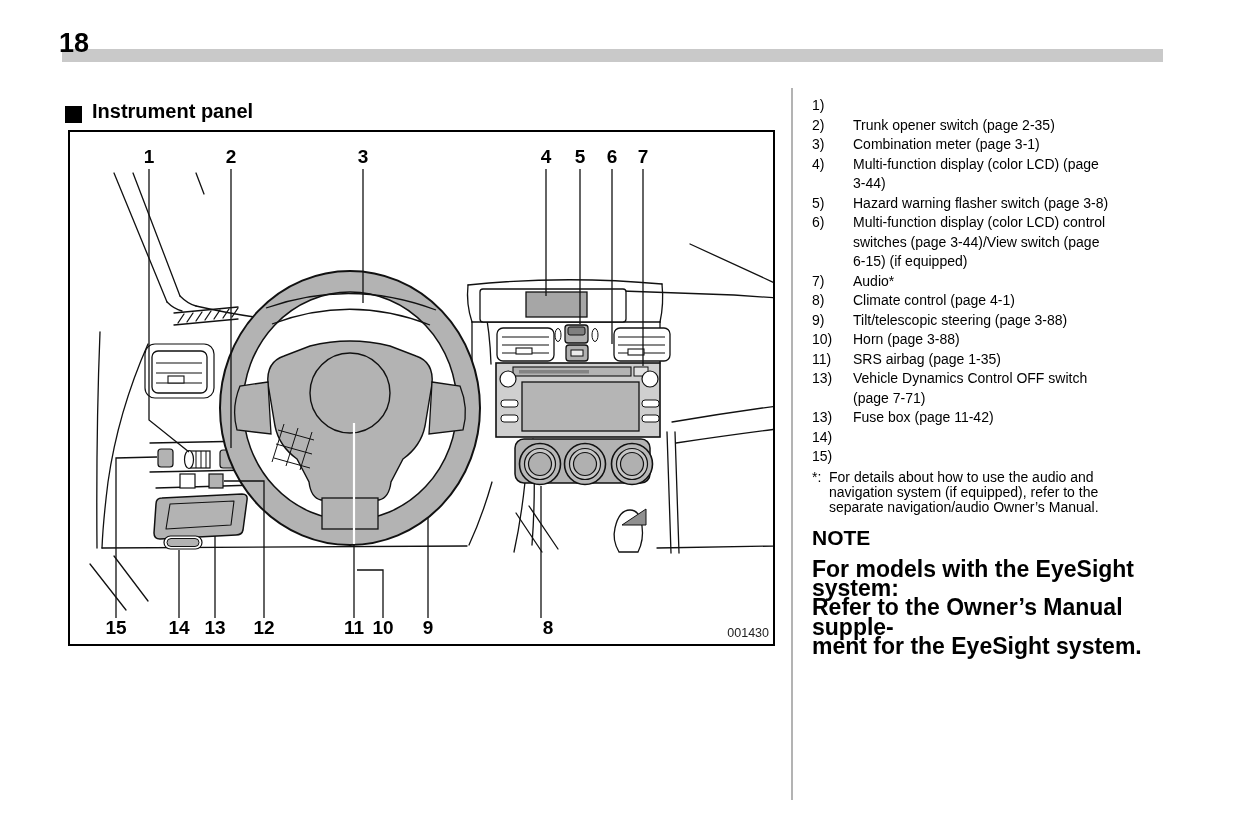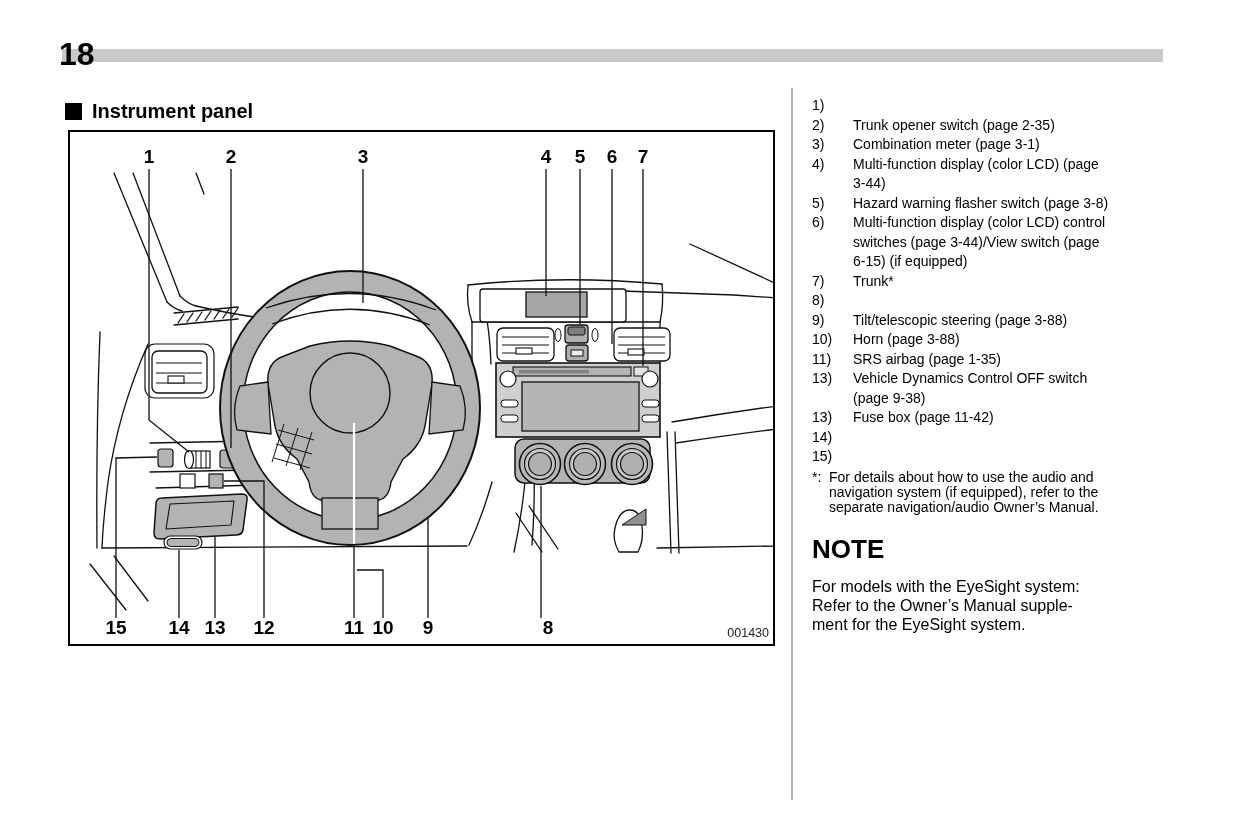--- a/index.html
+++ b/index.html
@@ -1,40 +1,40 @@
 <!DOCTYPE html>
 <html><head>
 <meta charset="utf-8">
 <style>
   html,body{margin:0;padding:0}
   body{width:1241px;height:827px;position:relative;background:#fff;
        font-family:"Liberation Sans",sans-serif;color:#000;overflow:hidden}
 
   .pagebar{position:absolute;left:62px;top:49px;width:1101px;height:13px;background:#c9c9c9;z-index:1}
-  .pagenum{position:absolute;left:59px;top:38px;font-size:32px;font-weight:bold;z-index:2;line-height:1}
-
-  .heading{position:absolute;left:65px;top:100px;display:flex;align-items:center;gap:10px;z-index:2}
+  .pagenum{position:absolute;left:59px;top:30px;font-size:27px;font-weight:bold;z-index:2;line-height:1}
+
+  .heading{position:absolute;left:65px;top:100px;display:flex;align-items:flex-end;gap:10px;z-index:2}
   .heading .sq{width:17px;height:17px;background:#000;display:inline-block}
   .heading .ht{font-size:20px;font-weight:bold}
 
   .figure{position:absolute;left:68px;top:130px;width:707px;height:516px;
           border:2px solid #000;box-sizing:border-box;background:#fff}
   .figure svg{position:absolute;left:0;top:0;width:100%;height:100%}
 
   .sep{position:absolute;left:791px;top:88px;width:2px;height:712px;background:#b3b3b3}
 
   .rightcol{position:absolute;left:812px;top:96px;width:342px}
   .lrow{display:flex;font-size:14px;line-height:19.5px}
   .lnum{width:41px;flex:0 0 41px}
   .ltxt{flex:1;white-space:pre-line}
   .footnote{display:flex;font-size:14px;line-height:15.4px;margin-top:3px}
   .fmark{width:17px;flex:0 0 17px}
   .ftxt{flex:1;white-space:pre-line}
-  .note-title{font-size:26px;font-weight:bold;line-height:22px;margin-top:22px}
-  .note-body{font-size:16px;font-weight:normal;line-height:19.3px;white-space:pre-line;margin-top:17px}
+  .note-title{font-size:21px;font-weight:bold;line-height:22px;margin-top:11px}
+  .note-body{font-size:23px;font-weight:bold;line-height:19.3px;white-space:pre-line;margin-top:11px}
 
   .callout{font-size:19px;font-weight:bold;fill:#000;text-anchor:middle;
            font-family:"Liberation Sans",sans-serif}
   .figcode{font-size:12.5px;fill:#222;text-anchor:end;font-family:"Liberation Sans",sans-serif}
 </style>
 </head>
 <body>
 
 <div class="pagebar"></div>
 <div class="pagenum">18</div>
@@ -272,41 +272,42 @@
         <span class="ltxt">Hazard warning flasher switch (page 3-8)</span>
       </div>
       <div class="lrow">
         <span class="lnum">6)</span>
         <span class="ltxt">Multi-function display (color LCD) control
 switches (page 3-44)/View switch (page
 6-15) (if equipped)</span>
       </div>
       <div class="lrow">
         <span class="lnum">7)</span>
-        <span class="ltxt">Trunk*</span>
+        <span class="ltxt">Audio*</span>
       </div>
       <div class="lrow">
         <span class="lnum">8)</span>
+        <span class="ltxt">Climate control (page 4-1)</span>
       </div>
       <div class="lrow">
         <span class="lnum">9)</span>
         <span class="ltxt">Tilt/telescopic steering (page 3-88)</span>
       </div>
       <div class="lrow">
         <span class="lnum">10)</span>
         <span class="ltxt">Horn (page 3-88)</span>
       </div>
       <div class="lrow">
         <span class="lnum">11)</span>
         <span class="ltxt">SRS airbag (page 1-35)</span>
       </div>
       <div class="lrow">
         <span class="lnum">13)</span>
         <span class="ltxt">Vehicle Dynamics Control OFF switch
-(page 9-38)</span>
+(page 7-71)</span>
       </div>
       <div class="lrow">
         <span class="lnum">13)</span>
         <span class="ltxt">Fuse box (page 11-42)</span>
       </div>
       <div class="lrow">
         <span class="lnum">14)</span>
       </div>
       <div class="lrow">
         <span class="lnum">15)</span>

